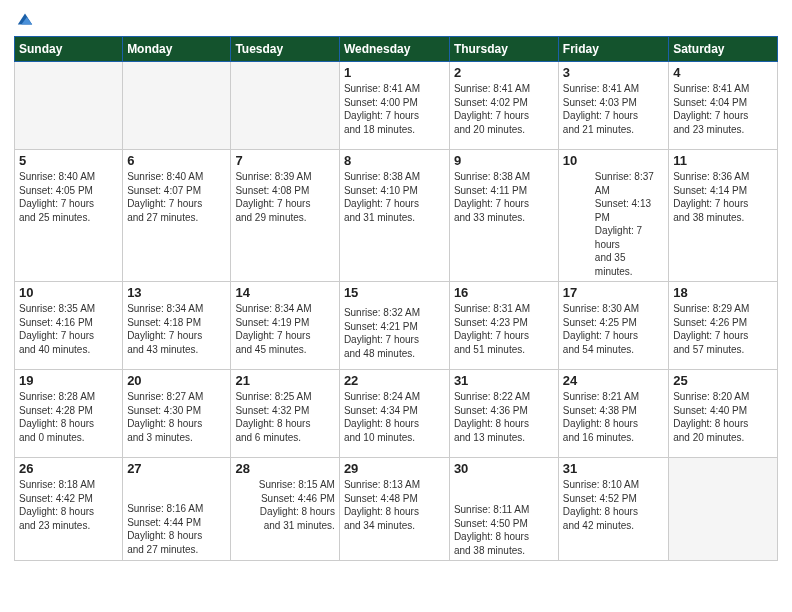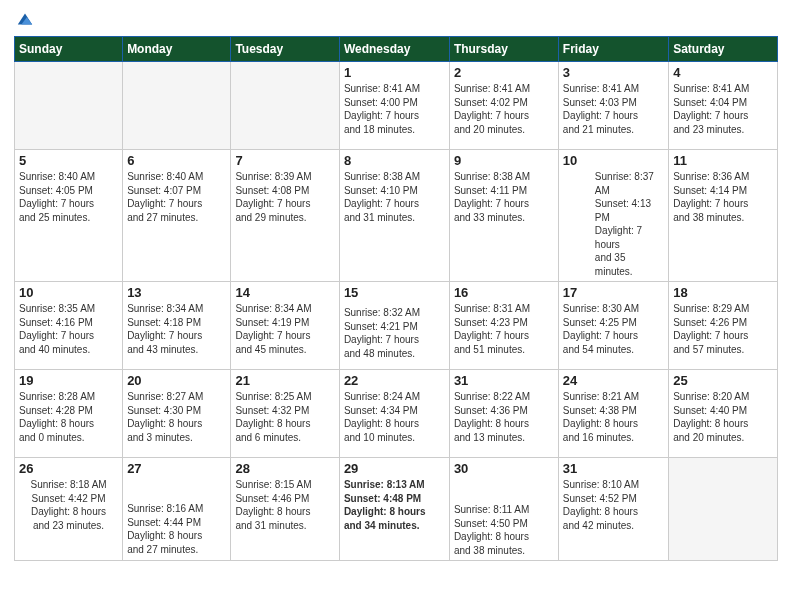--- a/index.html
+++ b/index.html
@@ -316,42 +316,42 @@
             <span class="day-num">25</span>
             <div class="day-info" style="white-space: pre-line;">Sunrise: 8:20 AM
 Sunset: 4:40 PM
 Daylight: 8 hours
 and 20 minutes.</div>
           </td>
         </tr>
         <tr>
           <td>
             <span class="day-num">26</span>
-            <div class="day-info" style="white-space: pre-line; text-align: center;">Sunrise: 8:18 AM
+            <div class="day-info" style="white-space: pre-line;">Sunrise: 8:18 AM
 Sunset: 4:42 PM
 Daylight: 8 hours
 and 23 minutes.</div>
           </td>
           <td>
             <span class="day-num">27</span>
             <div class="day-info" style="white-space: pre-line; margin-top: 26px;">Sunrise: 8:16 AM
 Sunset: 4:44 PM
 Daylight: 8 hours
 and 27 minutes.</div>
           </td>
           <td>
             <span class="day-num">28</span>
-            <div class="day-info" style="white-space: pre-line;">Sunrise: 8:15 AM
+            <div class="day-info" style="white-space: pre-line; text-align: right;">Sunrise: 8:15 AM
 Sunset: 4:46 PM
 Daylight: 8 hours
 and 31 minutes.</div>
           </td>
           <td>
             <span class="day-num">29</span>
-            <div class="day-info" style="white-space: pre-line; font-weight: bold;">Sunrise: 8:13 AM
+            <div class="day-info" style="white-space: pre-line;">Sunrise: 8:13 AM
 Sunset: 4:48 PM
 Daylight: 8 hours
 and 34 minutes.</div>
           </td>
           <td>
             <span class="day-num">30</span>
             <div class="day-info" style="white-space: pre-line; margin-top: 27px;">Sunrise: 8:11 AM
 Sunset: 4:50 PM
 Daylight: 8 hours
 and 38 minutes.</div>

